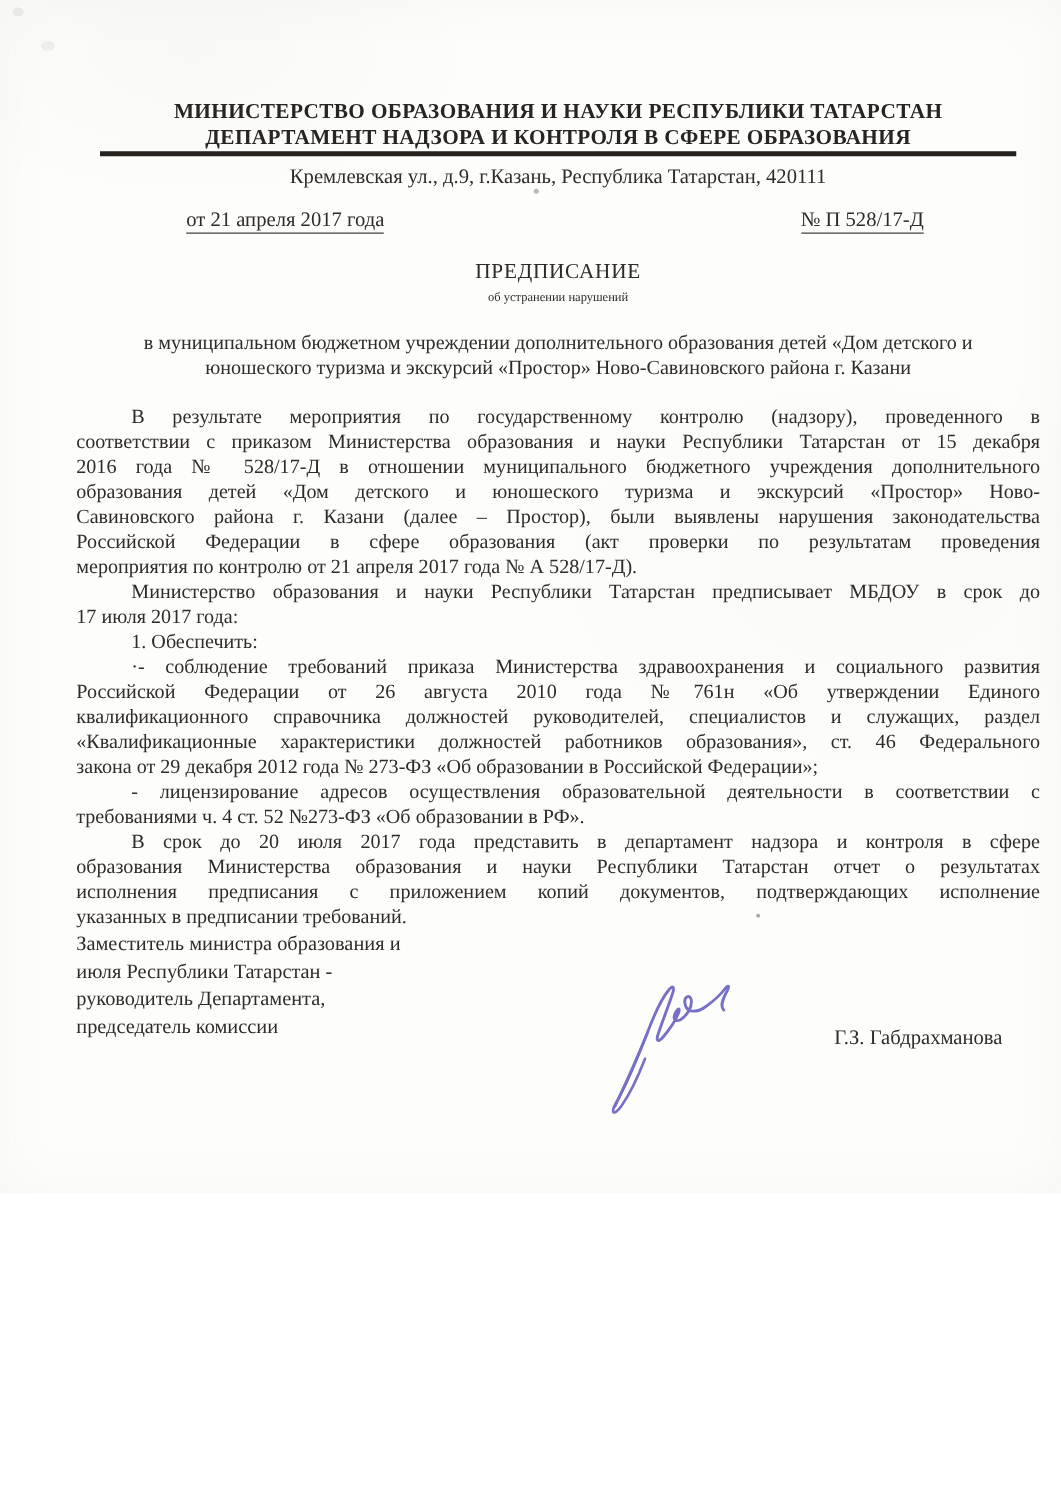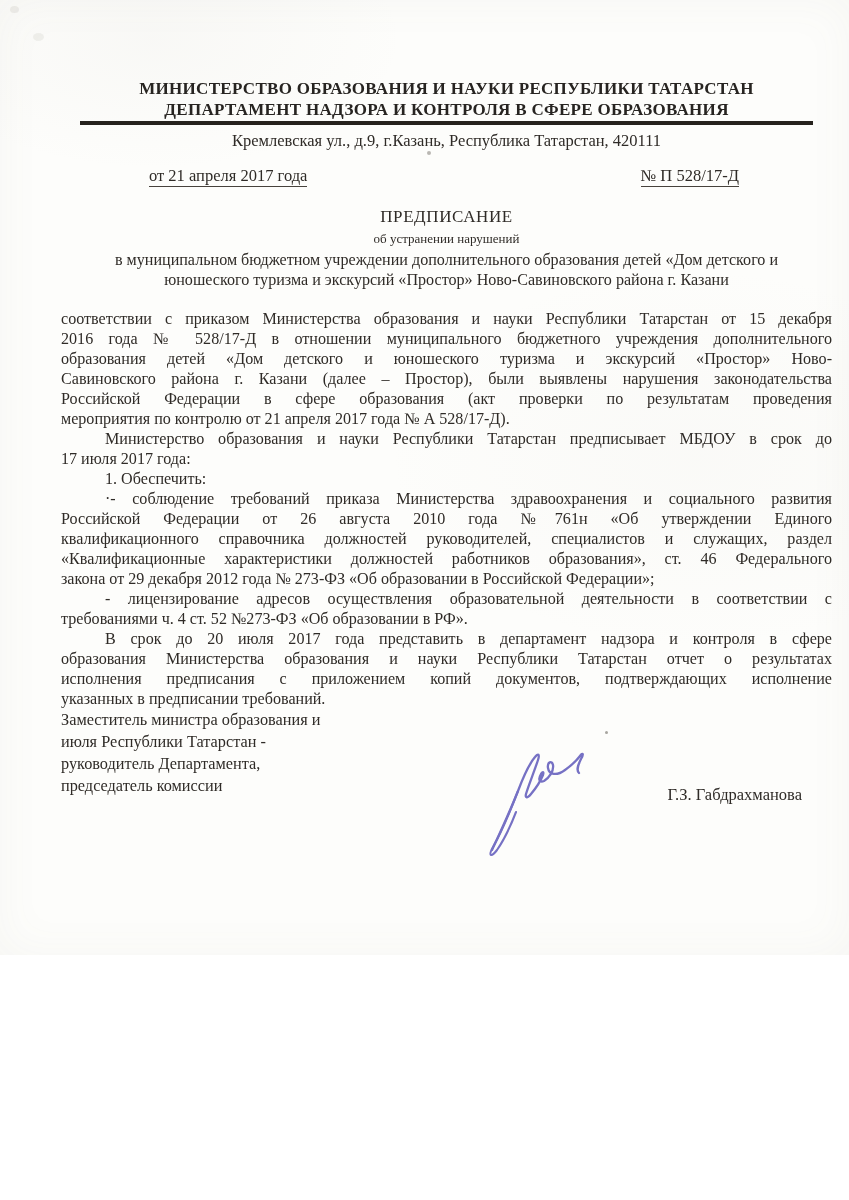--- a/index.html
+++ b/index.html
@@ -20,22 +20,22 @@
   .org{
     text-align:center;font-weight:bold;font-size:17px;line-height:21px;
     letter-spacing:0.3px;color:#272421;
   }
   .rule{height:3.5px;background:#26221d;margin:1px 19px 0 19px;}
   .address{text-align:center;font-size:16.5px;line-height:20px;margin-top:6px;}
   .daterow{display:flex;justify-content:space-between;margin-top:15px;font-size:16.5px;line-height:19px;}
   .daterow .date{margin-left:88px;border-bottom:1.4px solid #47423c;padding-bottom:1px;}
   .daterow .num{margin-right:93px;border-bottom:1.4px solid #47423c;padding-bottom:1px;}
   .doctitle{text-align:center;margin-top:19px;font-size:17px;line-height:22px;letter-spacing:0.6px;}
-  .docsub{text-align:center;font-size:13px;line-height:22px;}
-  .addressee{font-size:16.1px;line-height:20px;}
+  .docsub{text-align:center;font-size:10px;line-height:22px;}
+  .addressee{margin-top:15px;font-size:16.1px;line-height:20px;}
   .addressee .cline{text-align:center;}
   .body{margin-top:19px;font-size:16.1px;line-height:20px;}
   .bline{text-align:justify;text-align-last:justify;}
   .bline.last{text-align-last:left;}
   .bline.first-indent{text-indent:44px;}
   b{font-weight:normal;}
   .sigsection{position:relative;height:160px;}
   .sigpos{font-size:16.3px;line-height:22px;}
   .signame{position:absolute;right:30px;top:76px;font-size:16.5px;}
   .sigink{position:absolute;left:417px;top:28px;}
@@ -68,20 +68,21 @@
     <div class="doctitle">ПРЕДПИСАНИЕ</div>
     <div class="docsub">об устранении нарушений</div>
 
     <div class="addressee">
         <div class="cline">в муниципальном бюджетном учреждении дополнительного образования детей «Дом детского и</div>
         <div class="cline">юношеского туризма и экскурсий «Простор» Ново-Савиновского района г. Казани</div>
       </div>
 
     <div class="body">
         <div>
+          <div class="bline first-indent">В результате мероприятия по государственному контролю (надзору), проведенного в</div>
           <div class="bline">соответствии с приказом Министерства образования и науки Республики Татарстан от 15 декабря</div>
           <div class="bline">2016 года № 528/17-Д в отношении муниципального бюджетного учреждения дополнительного</div>
           <div class="bline">образования детей «Дом детского и юношеского туризма и экскурсий «Простор» Ново-</div>
           <div class="bline">Савиновского района г. Казани (далее – Простор), были выявлены нарушения законодательства</div>
           <div class="bline">Российской Федерации в сфере образования (акт проверки по результатам проведения</div>
           <div class="bline last">мероприятия по контролю от 21 апреля 2017 года № А 528/17-Д).</div>
         </div>
         <div>
           <div class="bline first-indent">Министерство образования и науки Республики Татарстан предписывает МБДОУ в срок <b>до</b></div>
           <div class="bline last"><b>17 июля 2017 года:</b></div>

